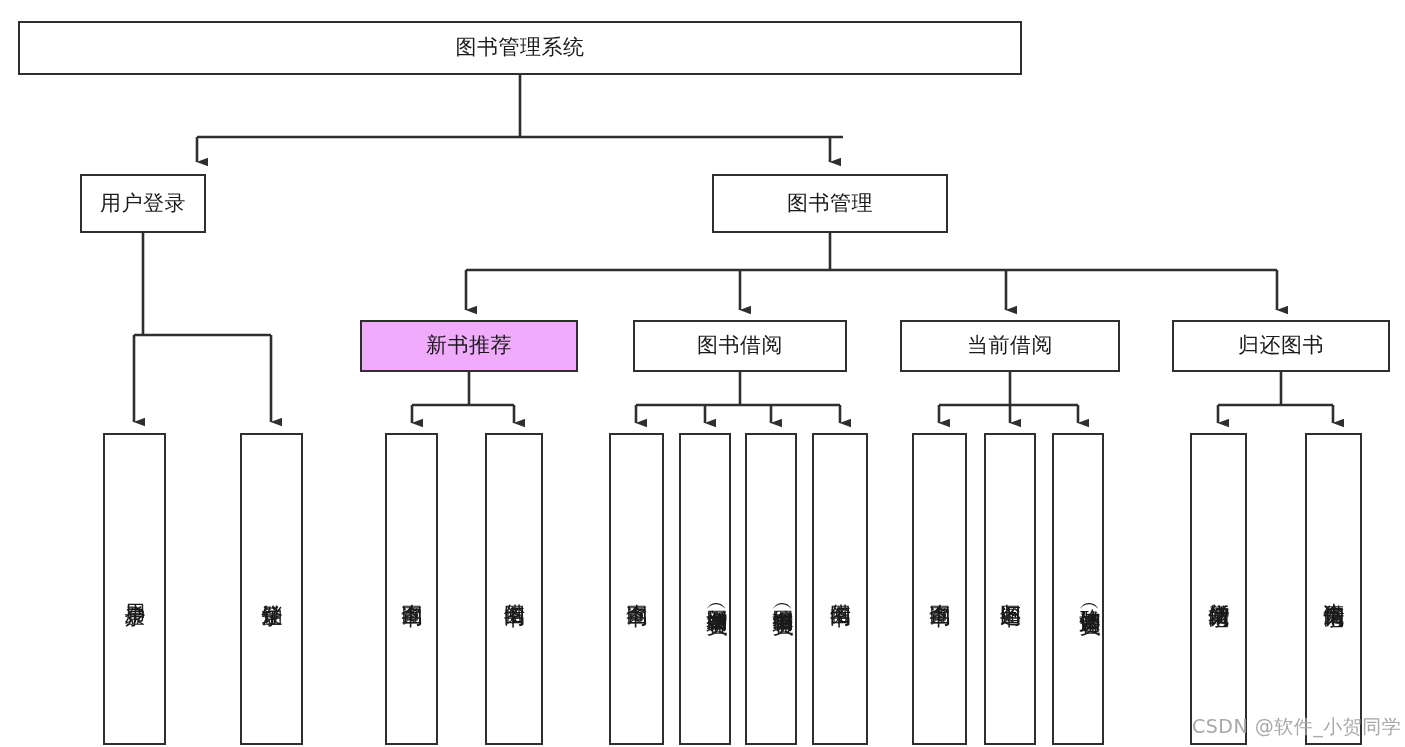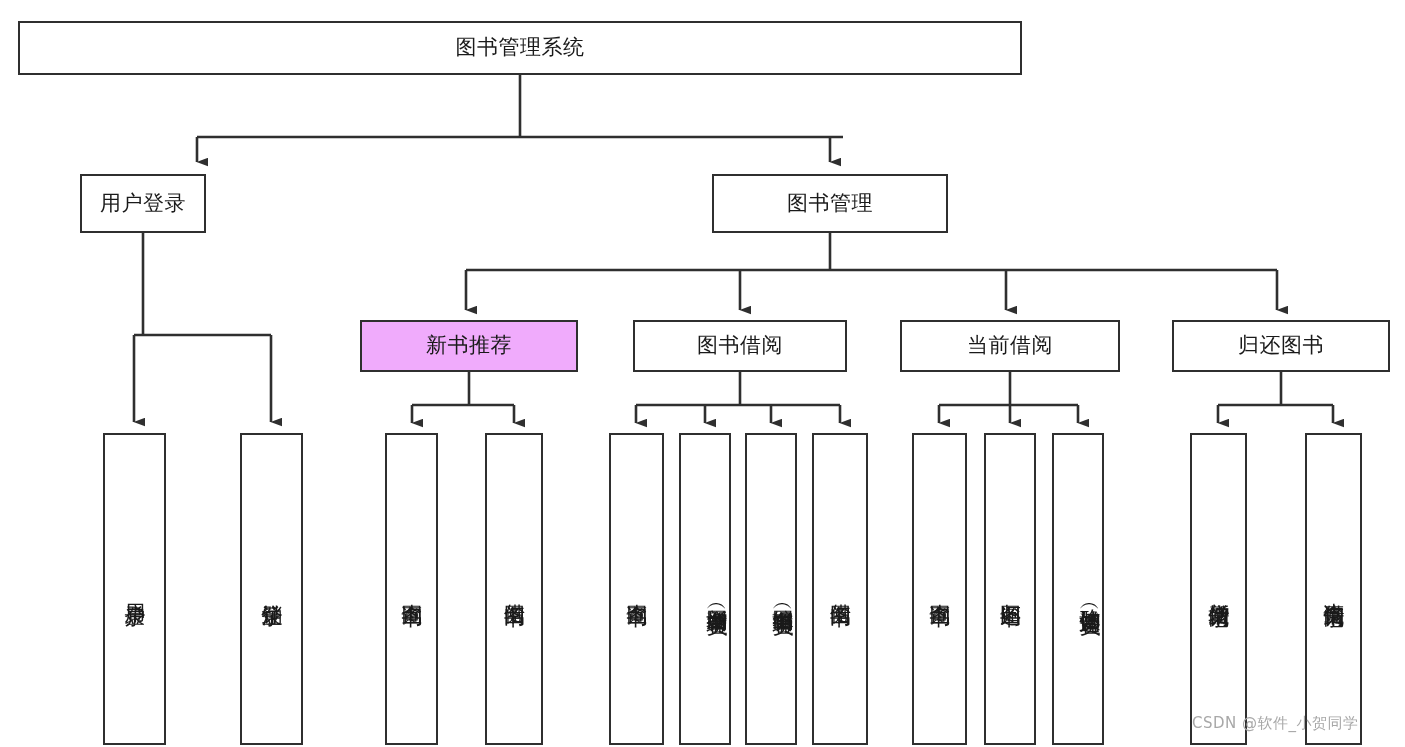--- a/index.html
+++ b/index.html
@@ -51,21 +51,21 @@
     justify-content: center;
     padding-top: 14px;
     white-space: nowrap;
   }
   .node-v.mid {
     align-items: center;
     padding-top: 0;
   }
   .watermark {
     position: absolute;
-    font-size: 15px;
+    font-size: 19px;
     color: #a8a8a8;
     white-space: nowrap;
     letter-spacing: 0.5px;
   }
 </style>
 </head>
 <body>
 
 <div id="canvas" style="background: rgb(255, 255, 255);">
 

